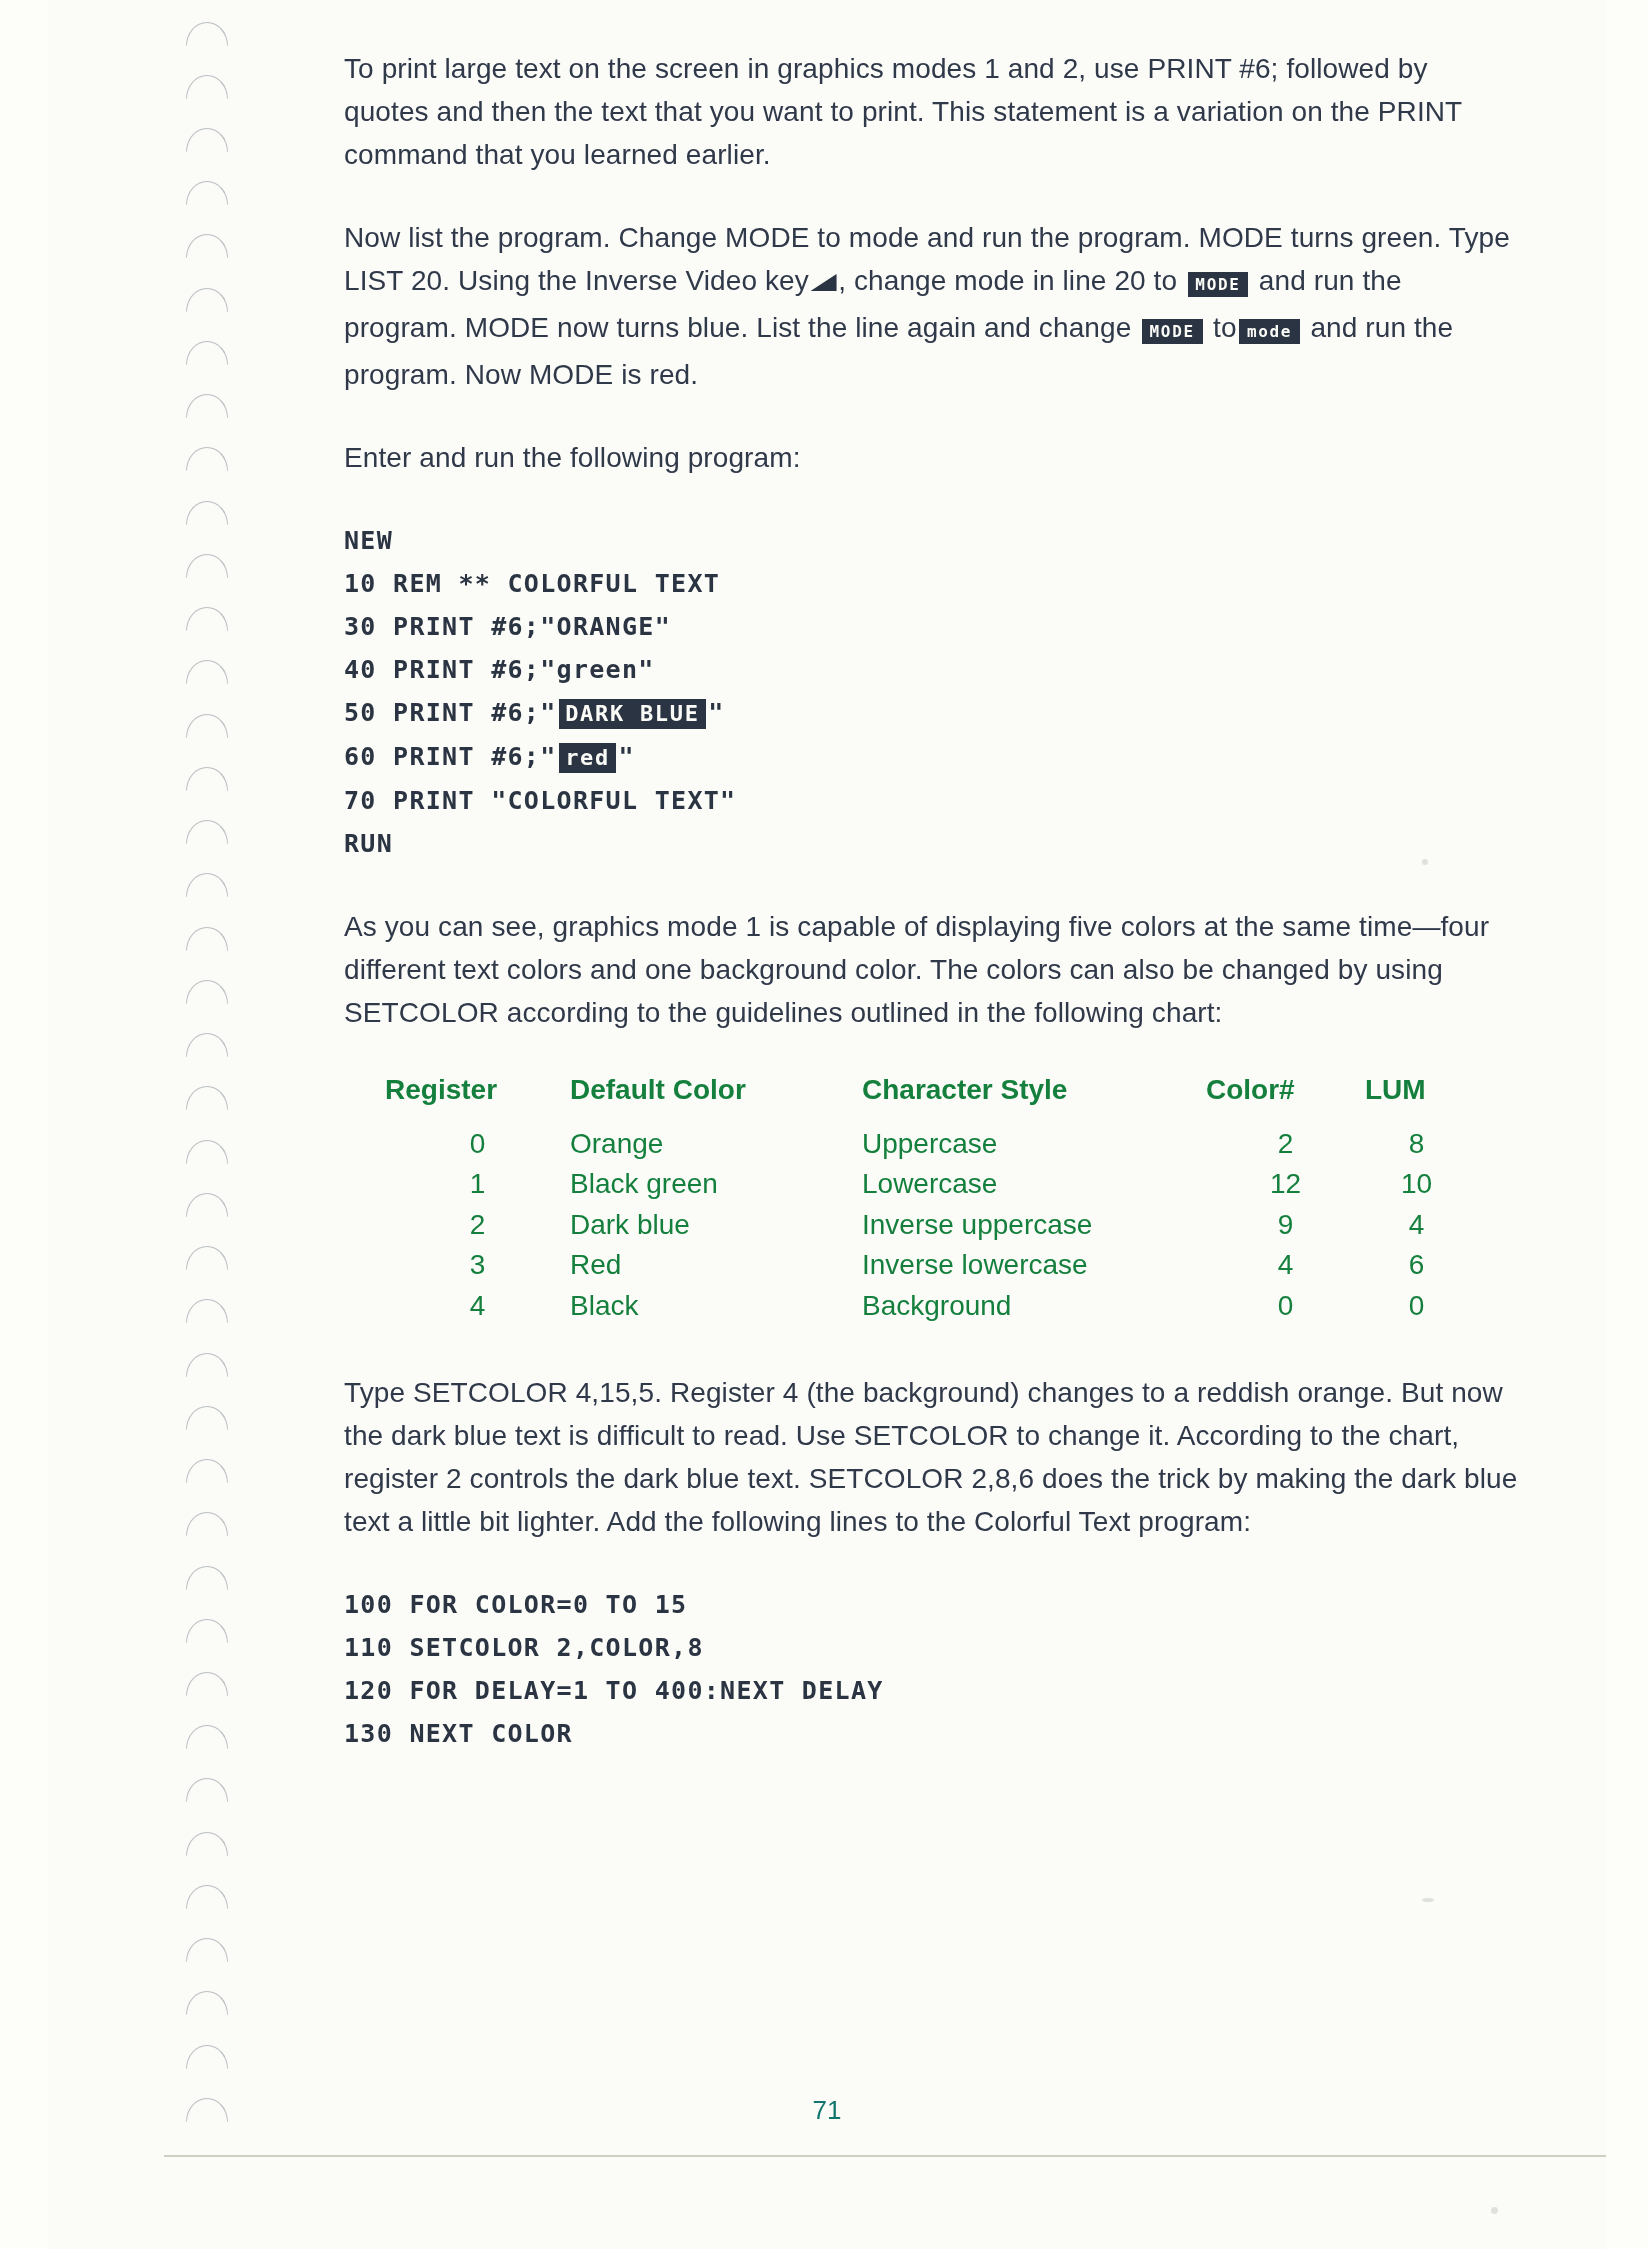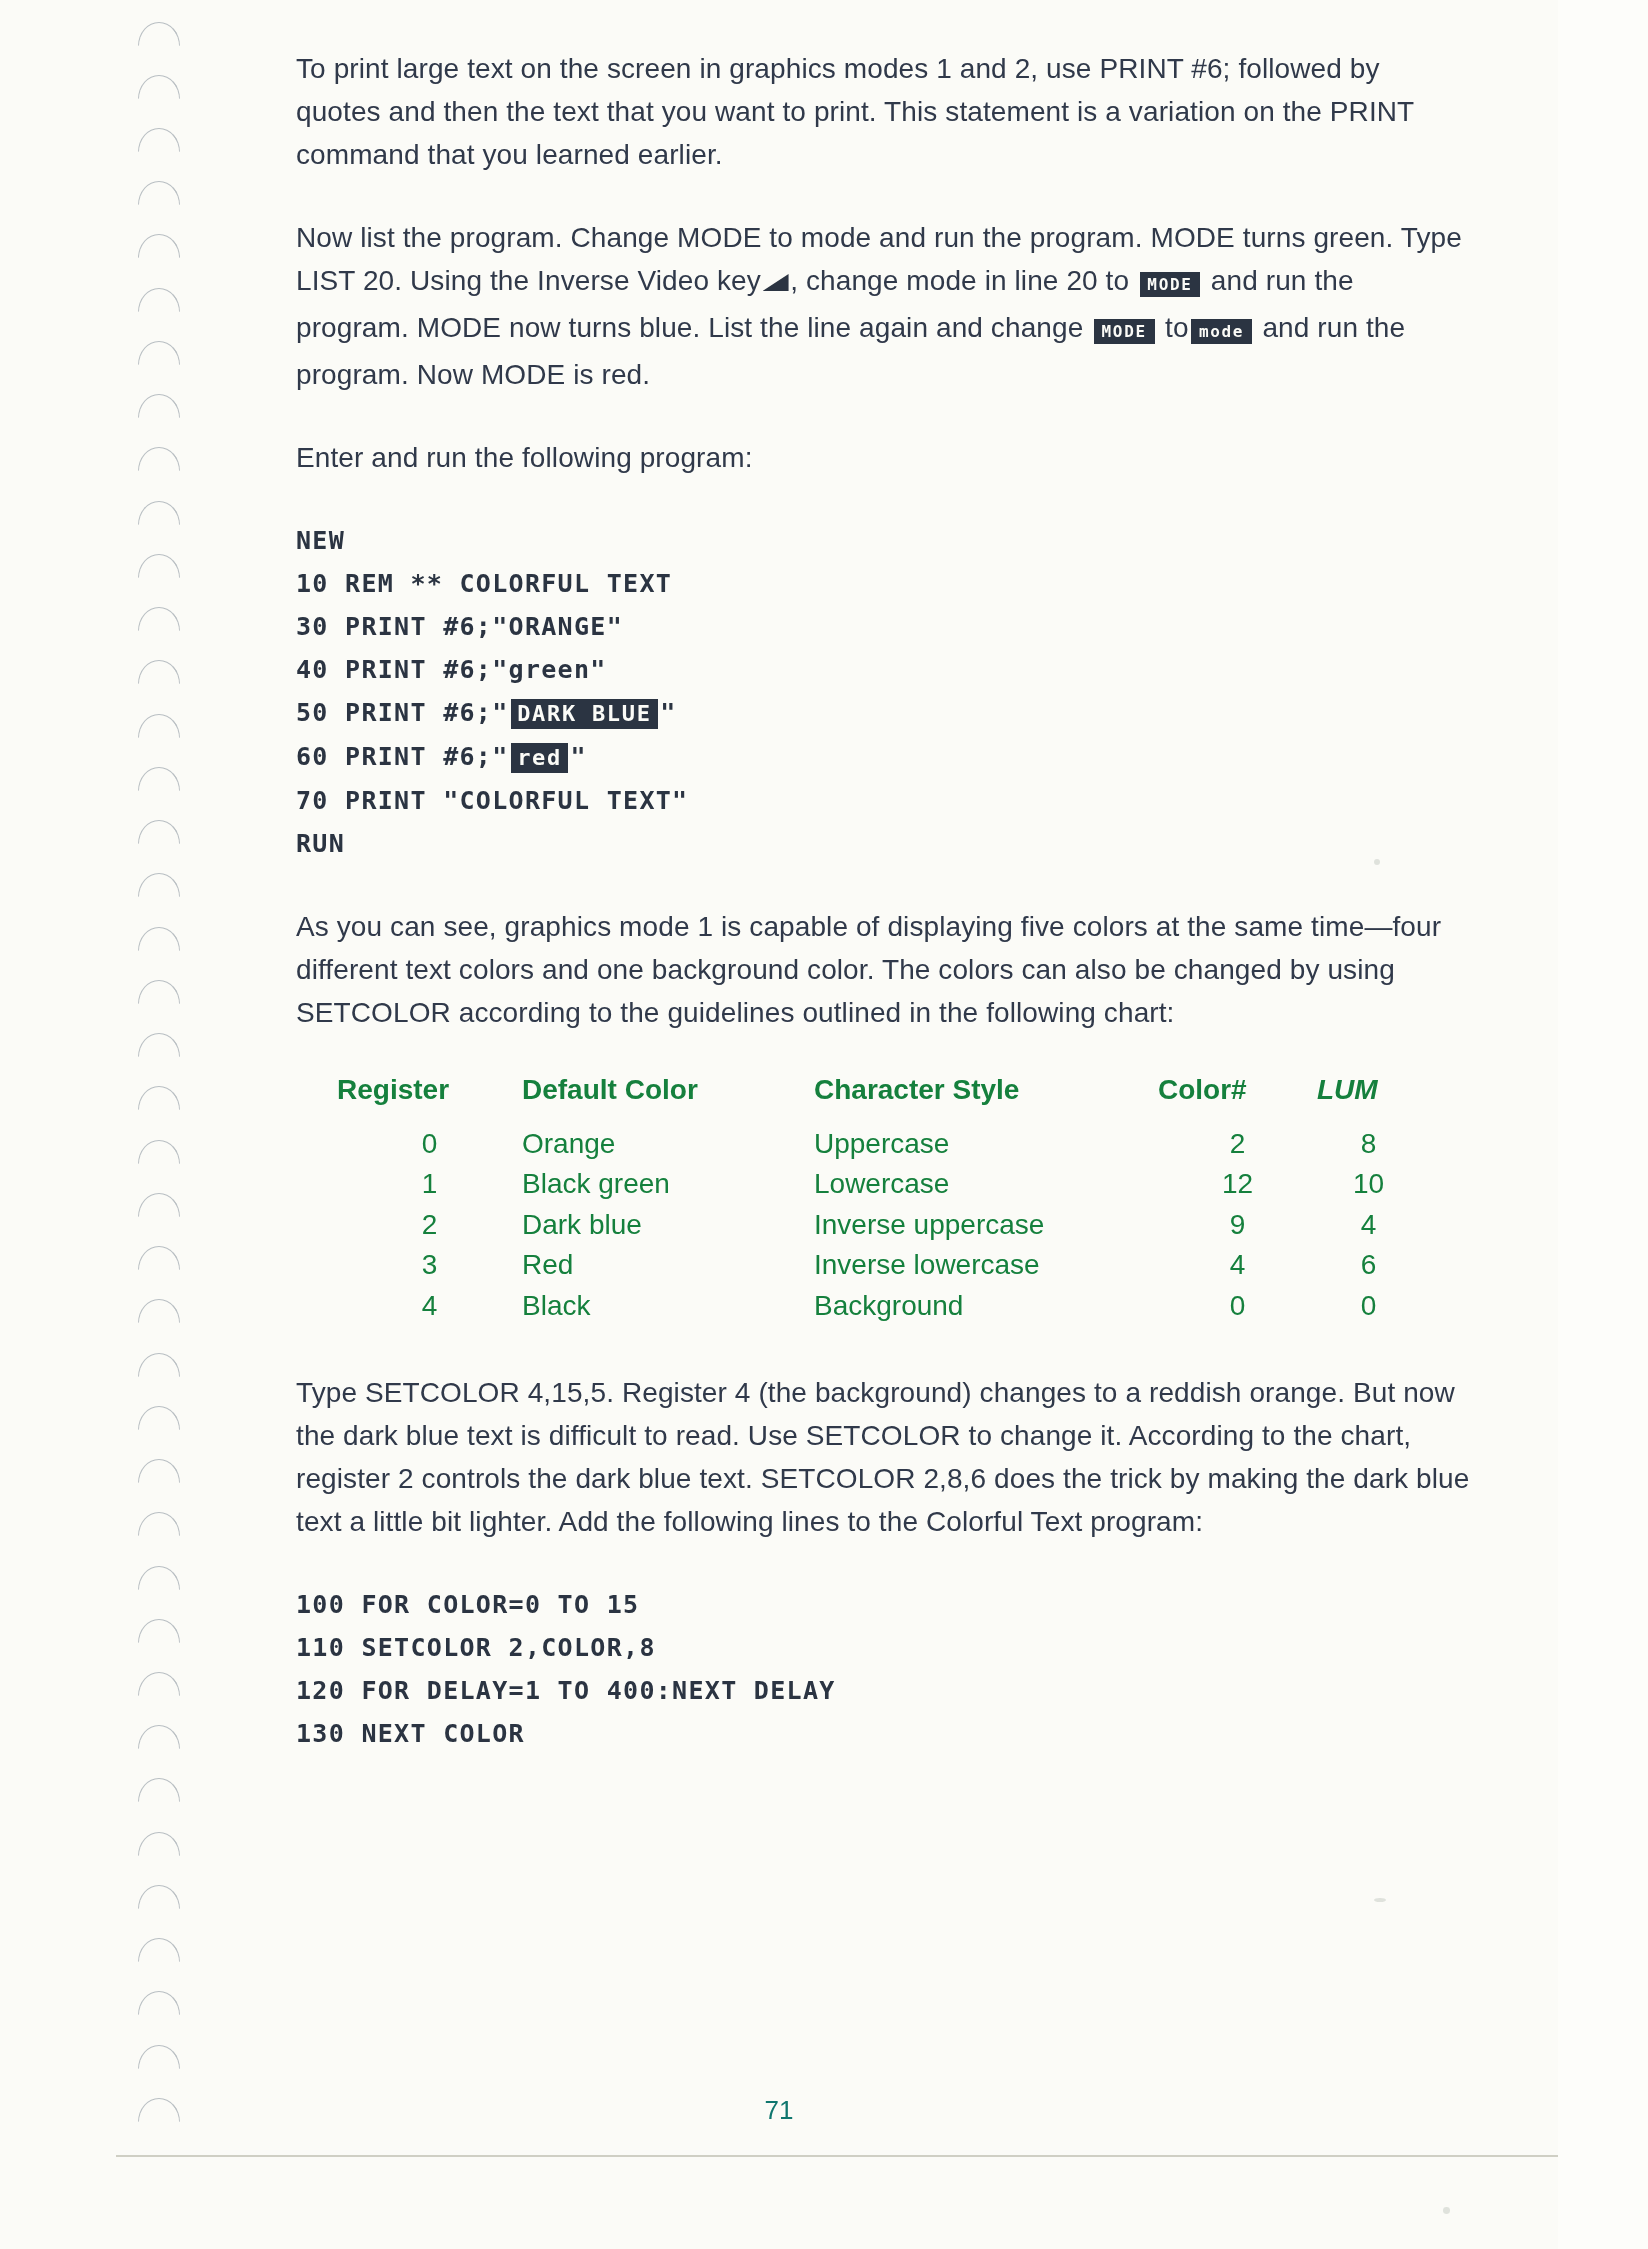--- a/index.html
+++ b/index.html
@@ -8,20 +8,21 @@
     background: #fdfdfa;
   }
   .page {
     position: relative;
     width: 1558px;
     height: 2250px;
     background: #fbfbf7;
     font-family: "Liberation Sans", sans-serif;
     color: #2b3442;
     overflow: hidden;
+    margin-left: 48px;
   }
   
   .binding {
     position: absolute;
     left: 129px;
     top: 0;
     width: 77px;
     height: 2250px;
   }
   .hole {
@@ -102,21 +103,21 @@
     padding: 2.6px 0 6px 0;
     font-weight: normal;
   }
   .col-register { width: 185px; text-align: center; }
   .col-default  { width: 292px; }
   .col-style    { width: 344px; }
   .col-colornum { width: 159px; text-align: center; }
   .col-lum      { width: 103px; text-align: center; }
   th.col-register { text-align: left; }
   th.col-colornum { text-align: center; }
-  th.col-lum { text-align: center; font-style: italic; }
+  th.col-lum { text-align: center; }
 
   
   .page-number {
     position: absolute;
     left: 0;
     right: 0;
     top: 2095px;
     text-align: center;
     font-size: 26px;
     color: #0f766e;

